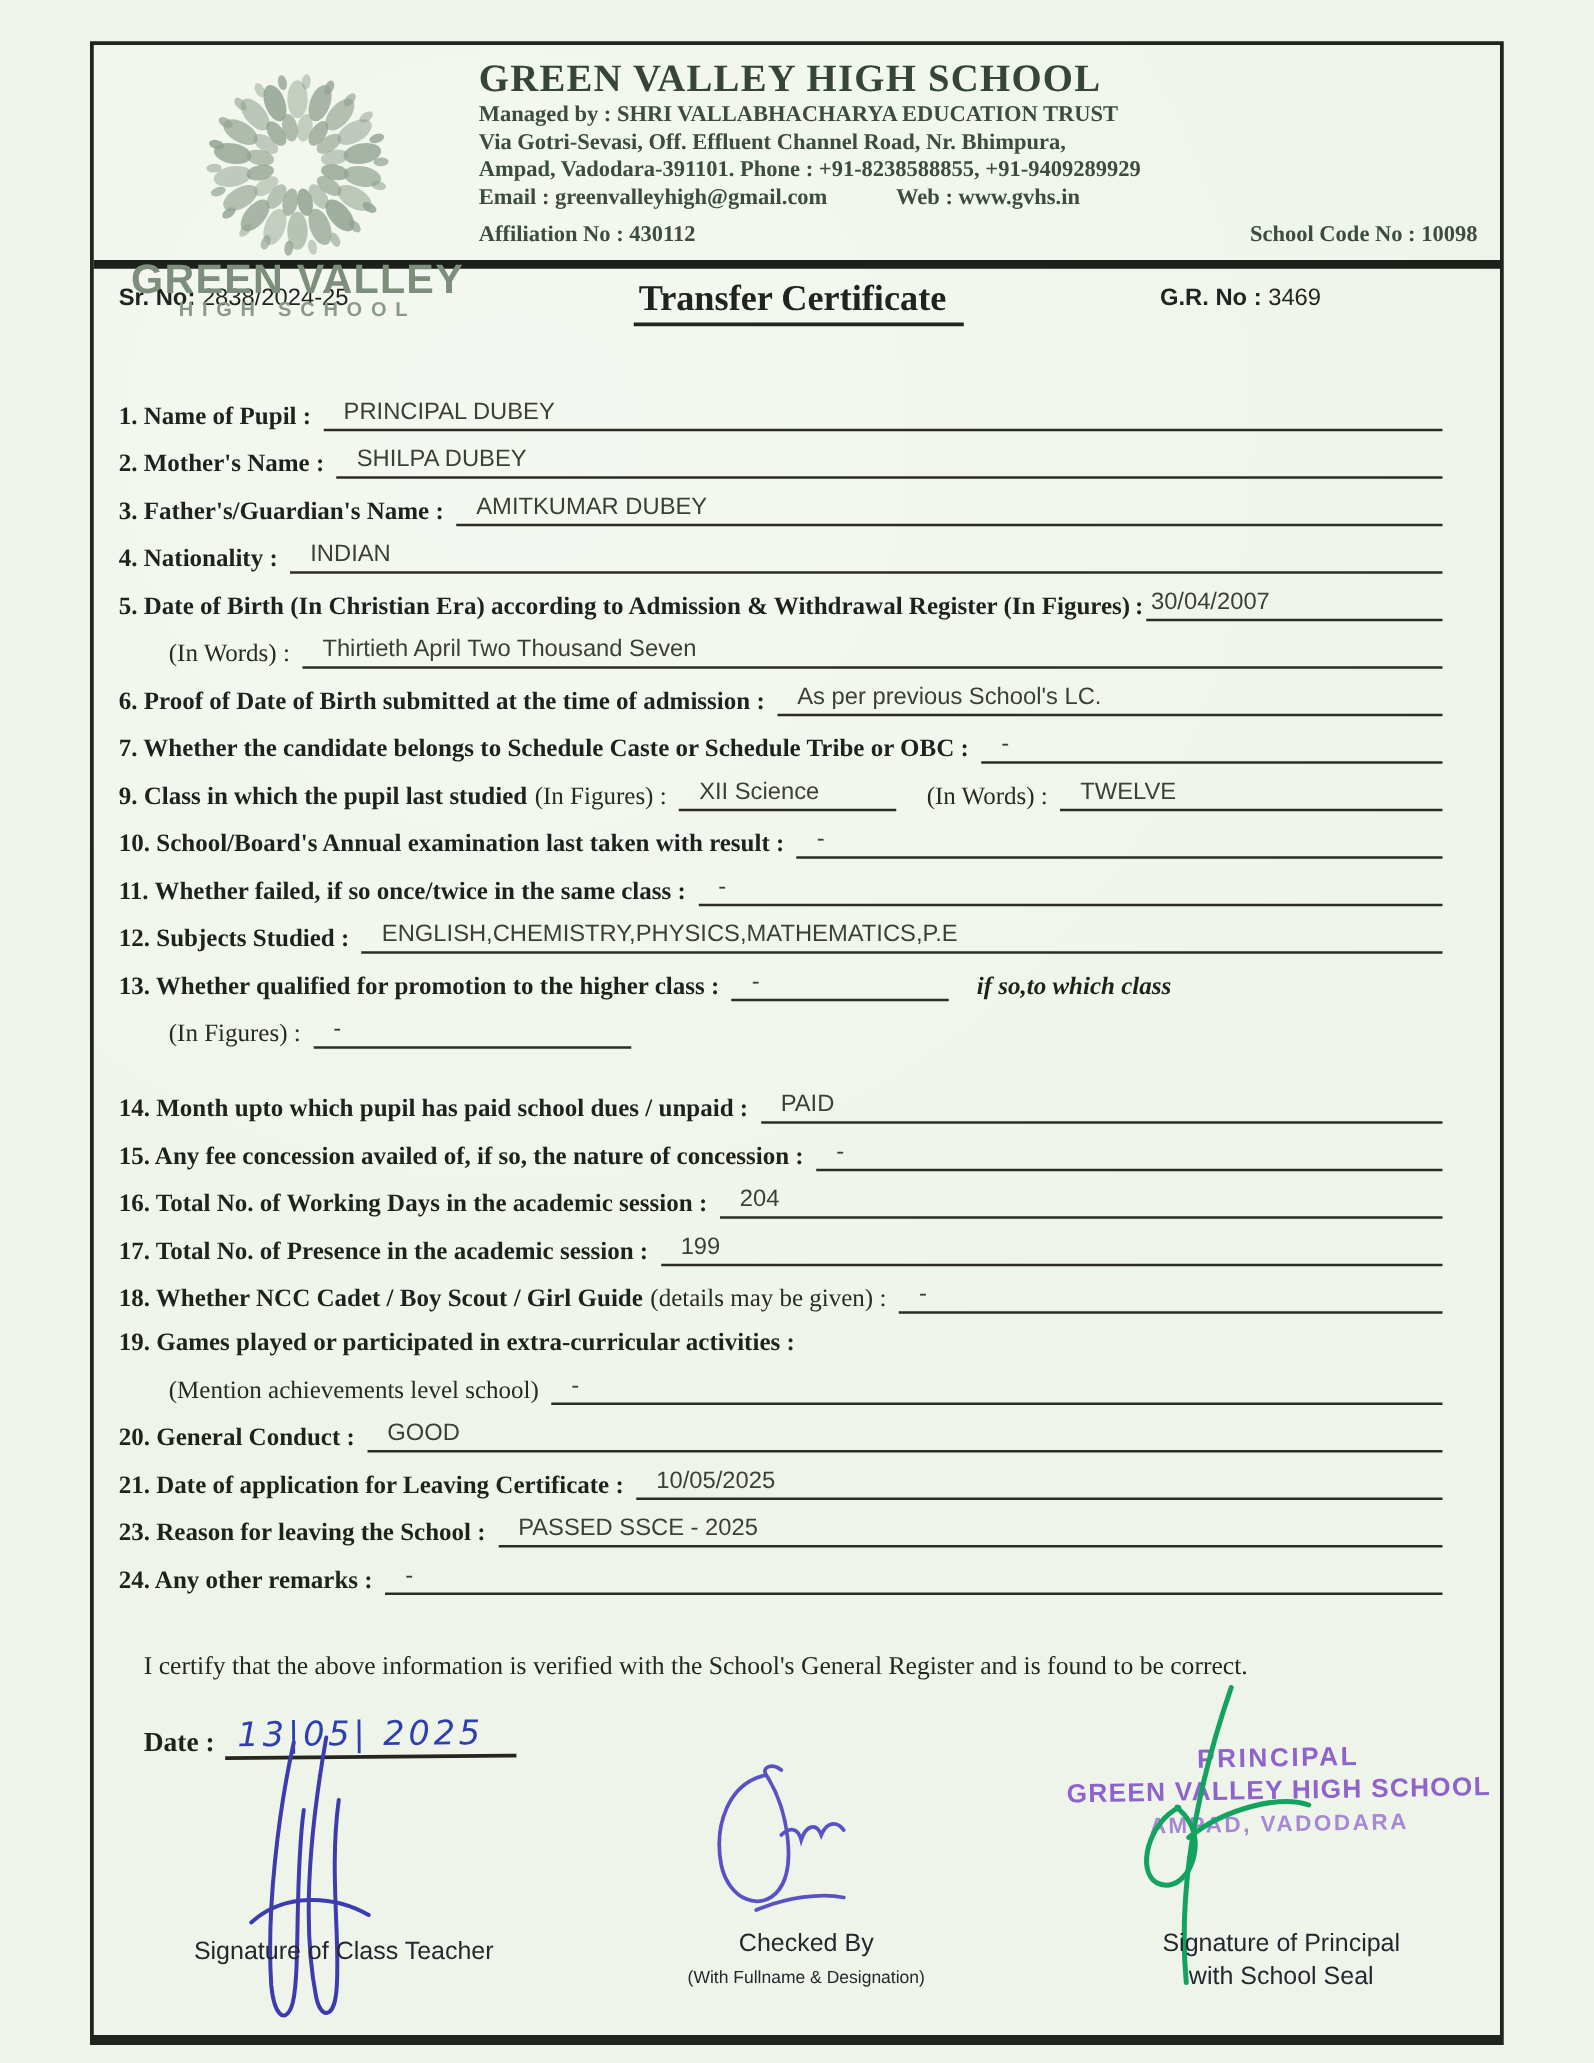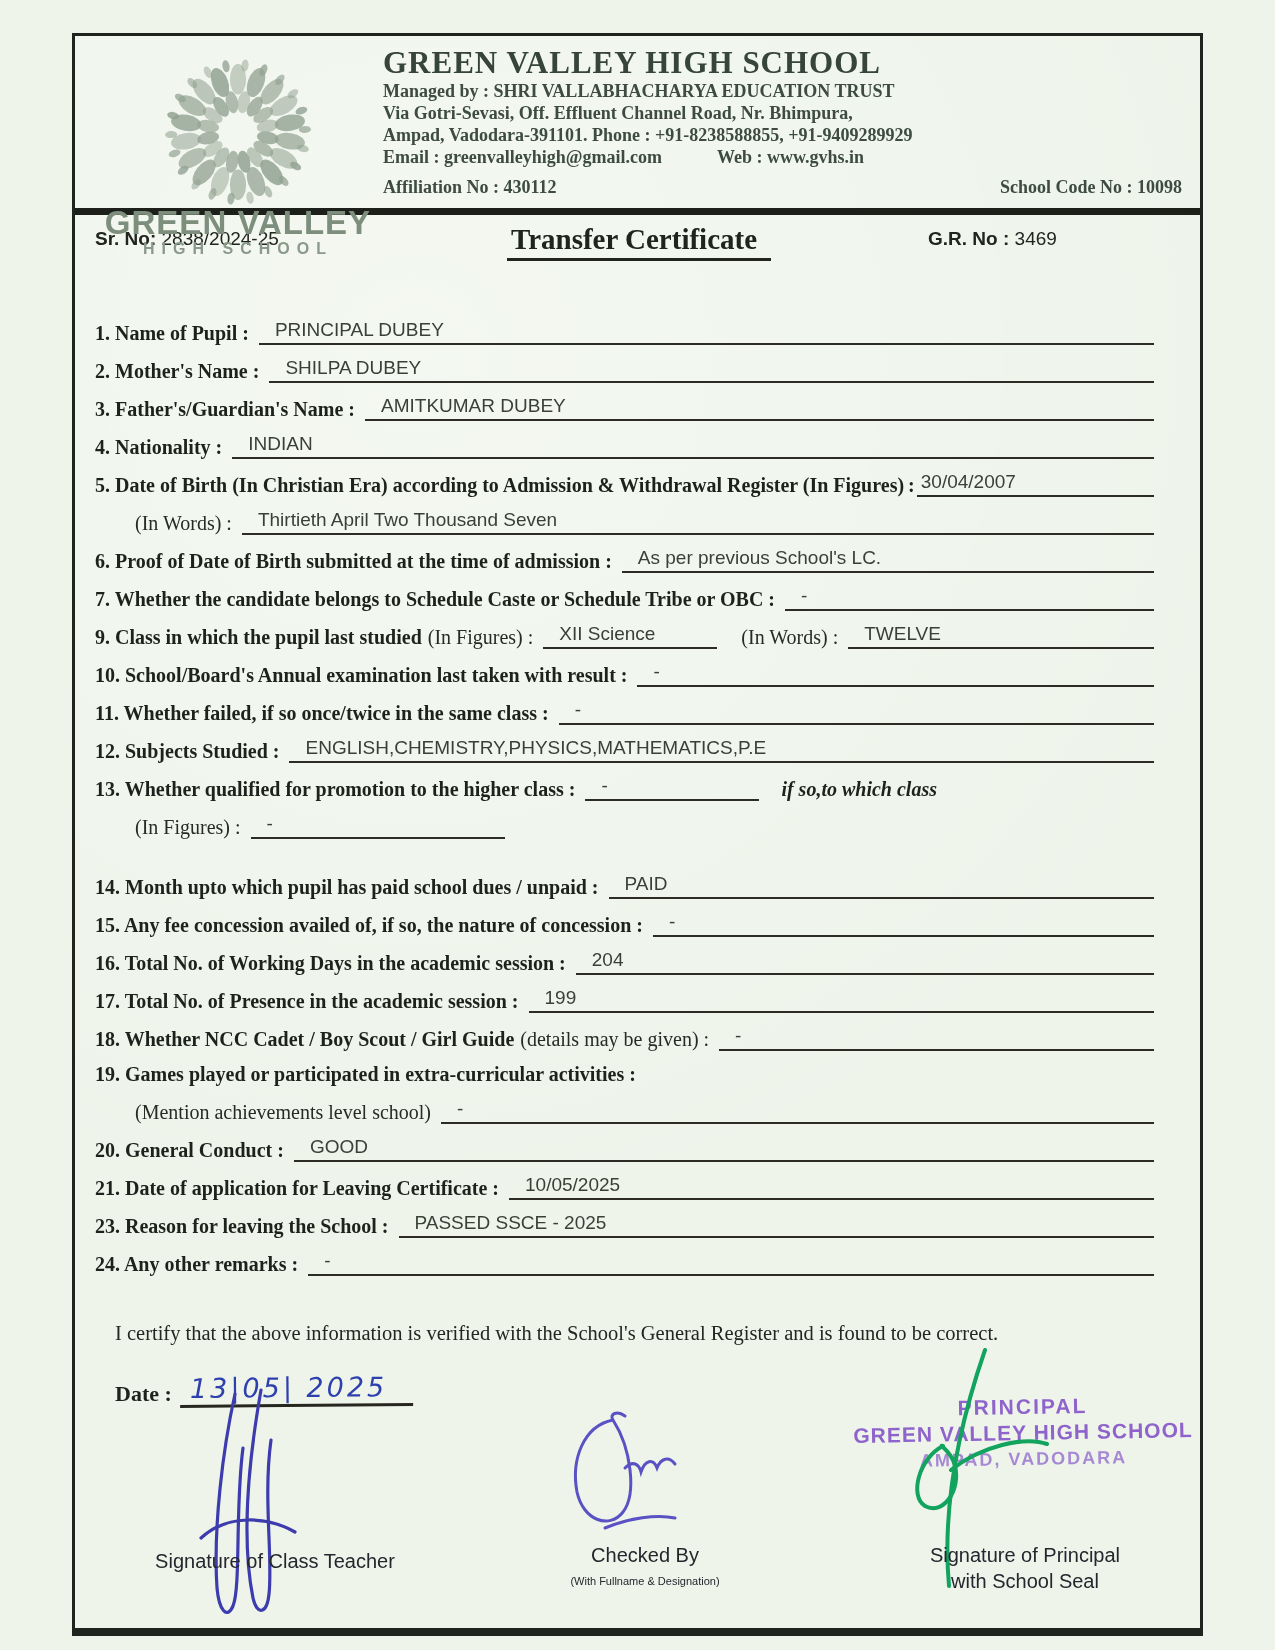--- a/index.html
+++ b/index.html
@@ -352,21 +352,21 @@
 
     <svg class="sig-svg" style="left:478px;top:1372px;" width="150" height="140" viewBox="0 0 150 140">
       <g fill="none" stroke="#5a52c4" stroke-width="3" stroke-linecap="round">
         <path d="M60 12 C30 18 18 52 24 84 C30 112 56 122 70 104 C84 86 78 40 60 12 C56 6 64 2 72 8"></path>
         <path d="M72 60 C80 52 86 56 88 64 C92 52 100 50 104 60 C108 50 116 48 122 56"></path>
         <path d="M52 120 C76 110 104 106 122 110"></path>
       </g>
     </svg>
     <div class="sig-label" style="left:420px;top:1506px;width:300px;">
       <div>Checked By</div>
-      <div style="font-size:11px;">(With Fullname &amp; Designation)</div>
+      <div style="font-size:14px;">(With Fullname &amp; Designation)</div>
     </div>
 
     <div class="stamp">
       <div class="stamp-l1">PRINCIPAL</div>
       <div class="stamp-l2">GREEN VALLEY HIGH SCHOOL</div>
       <div class="stamp-l3">AMPAD, VADODARA</div>
     </div>
 
     <svg class="sig-svg" style="left:810px;top:1312px;" width="170" height="250" viewBox="0 0 170 250">
       <g fill="none" stroke="#12a35f" stroke-width="4" stroke-linecap="round">

